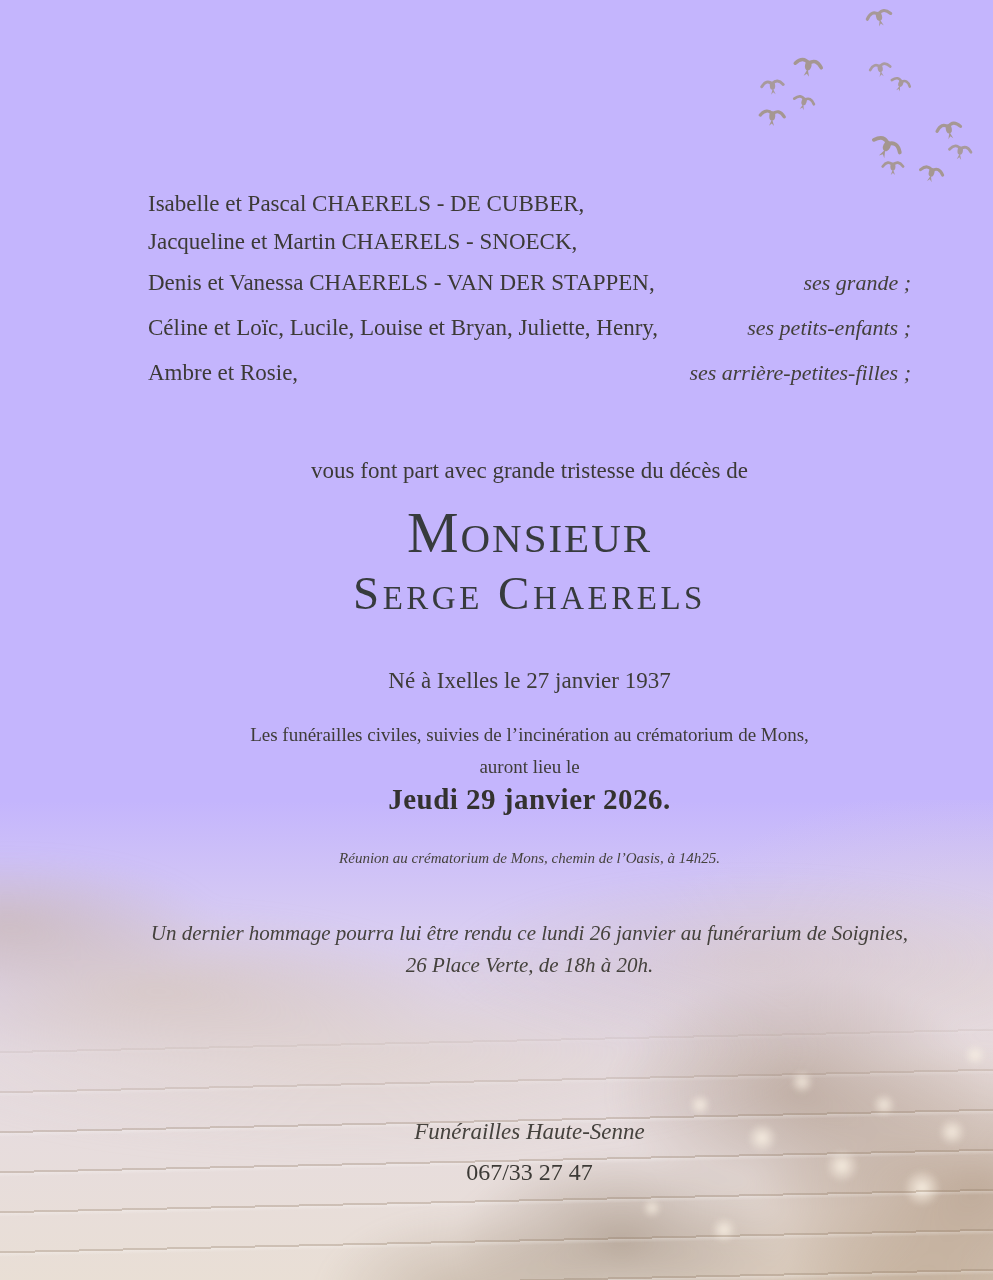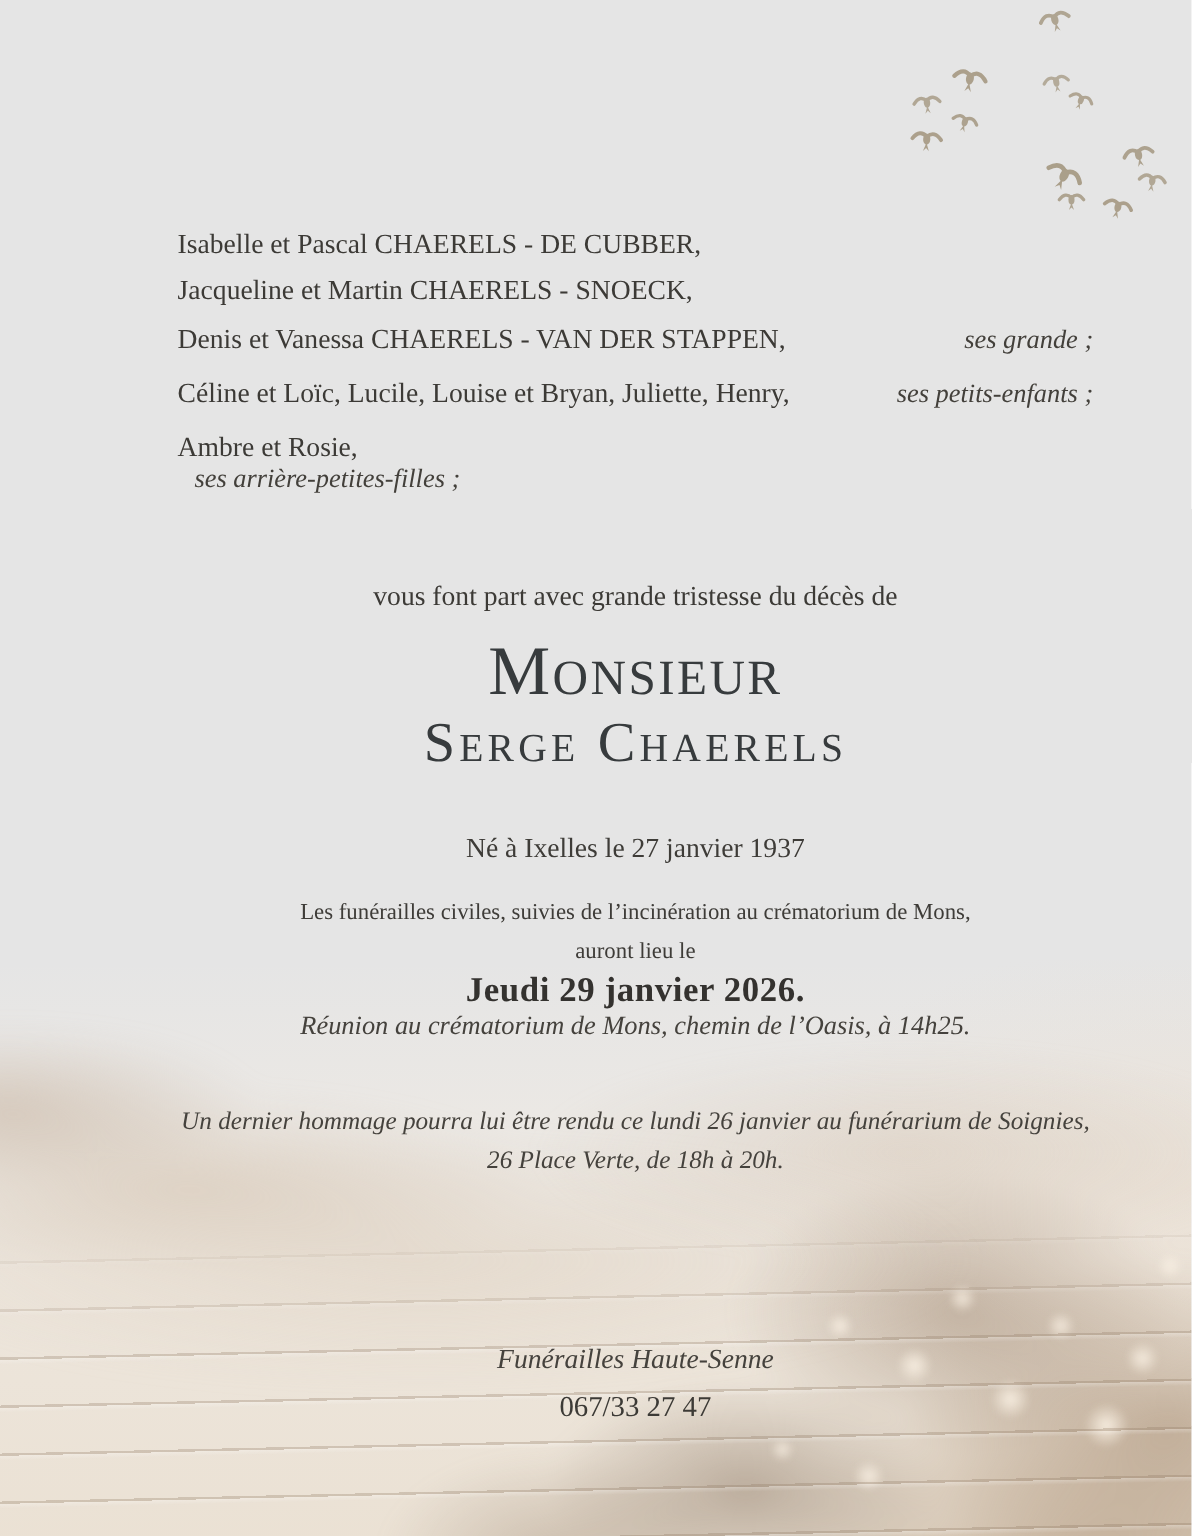--- a/index.html
+++ b/index.html
@@ -1,19 +1,19 @@
 <!DOCTYPE html>
 <html><head>
 <meta charset="utf-8">
 <style>
   html,body{margin:0;padding:0;background:#ffffff;}
   .page{
     position:relative;
     width:993px;height:1280px;
-    background:#e5e5e5;
+    background:#c4b5fd;
     overflow:hidden;
     font-family:"Liberation Serif","DejaVu Serif",serif;
     color:#3e3c38;
   }
 
   
   .bg{position:absolute;left:0;right:0;bottom:0;height:480px;z-index:0;pointer-events:none;}
   .bg-wash{
     position:absolute;inset:0;
     background:
@@ -76,34 +76,34 @@
   .content{
     position:relative;z-index:2;
     padding:190px 82px 0 148px;
   }
   p{margin:0;}
   .names{font-size:23px;line-height:1.18;color:#3c3a36;}
   .name-row{display:flex;justify-content:space-between;align-items:baseline;}
   .name-row + .name-row{margin-top:11px;}
   .name-row.r3{margin-top:14px;}
   .name-row.r4{margin-top:18px;}
-  .name-row.r5{margin-top:17px;flex-direction:column;}
+  .name-row.r5{margin-top:17px;}
   .relation{font-style:italic;font-size:22px;color:#43403b;white-space:nowrap;padding-left:14px;}
 
   .center{text-align:center;}
   .intro{margin-top:72px;font-size:23px;color:#3c3a36;}
   .sc{font-variant:small-caps;font-weight:400;margin:0;color:#373b3d;}
   .title{margin-top:18px;font-size:58px;line-height:1.08;letter-spacing:2px;}
   .bigname{margin-top:4px;font-size:47px;line-height:1.08;letter-spacing:3.5px;}
 
   .birth-block{margin-top:46px;font-size:23px;line-height:32px;}
   .ceremony{margin-top:22px;font-size:19px;line-height:32px;white-space:nowrap;}
   .date{font-size:29px;font-weight:700;color:#34322f;letter-spacing:0.5px;}
   .italic{font-style:italic;color:#45423d;}
-  .reunion{font-size:22px;white-space:nowrap;}
+  .reunion{margin-top:34px;font-size:15px;white-space:nowrap;}
   .tribute{margin-top:50px;font-size:21px;line-height:32px;}
   .tribute .l1{white-space:nowrap;}
   .home{margin-top:138px;font-size:23px;}
   .phone{margin-top:14px;font-size:24px;color:#3c3a36;}
 </style>
 </head>
 <body>
 
 <div class="page">
 

